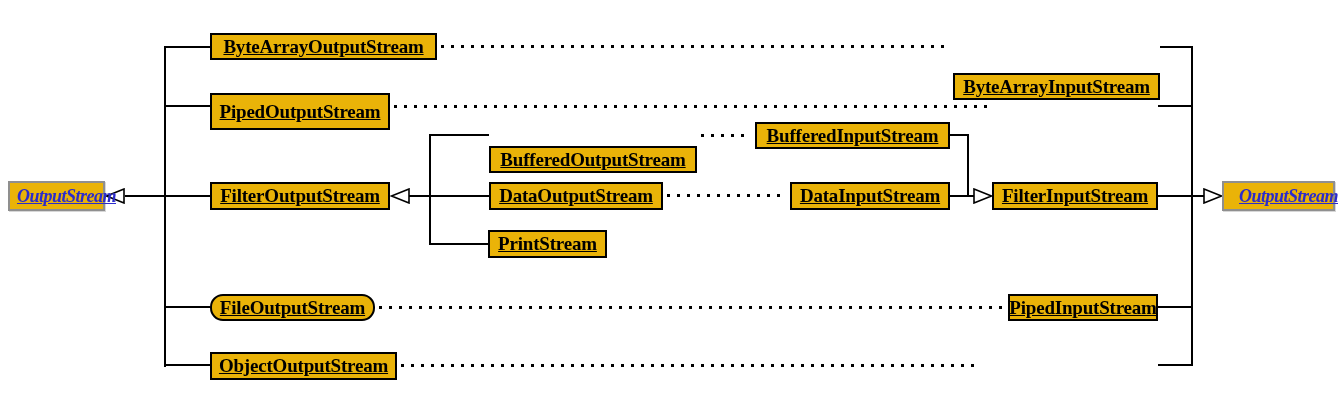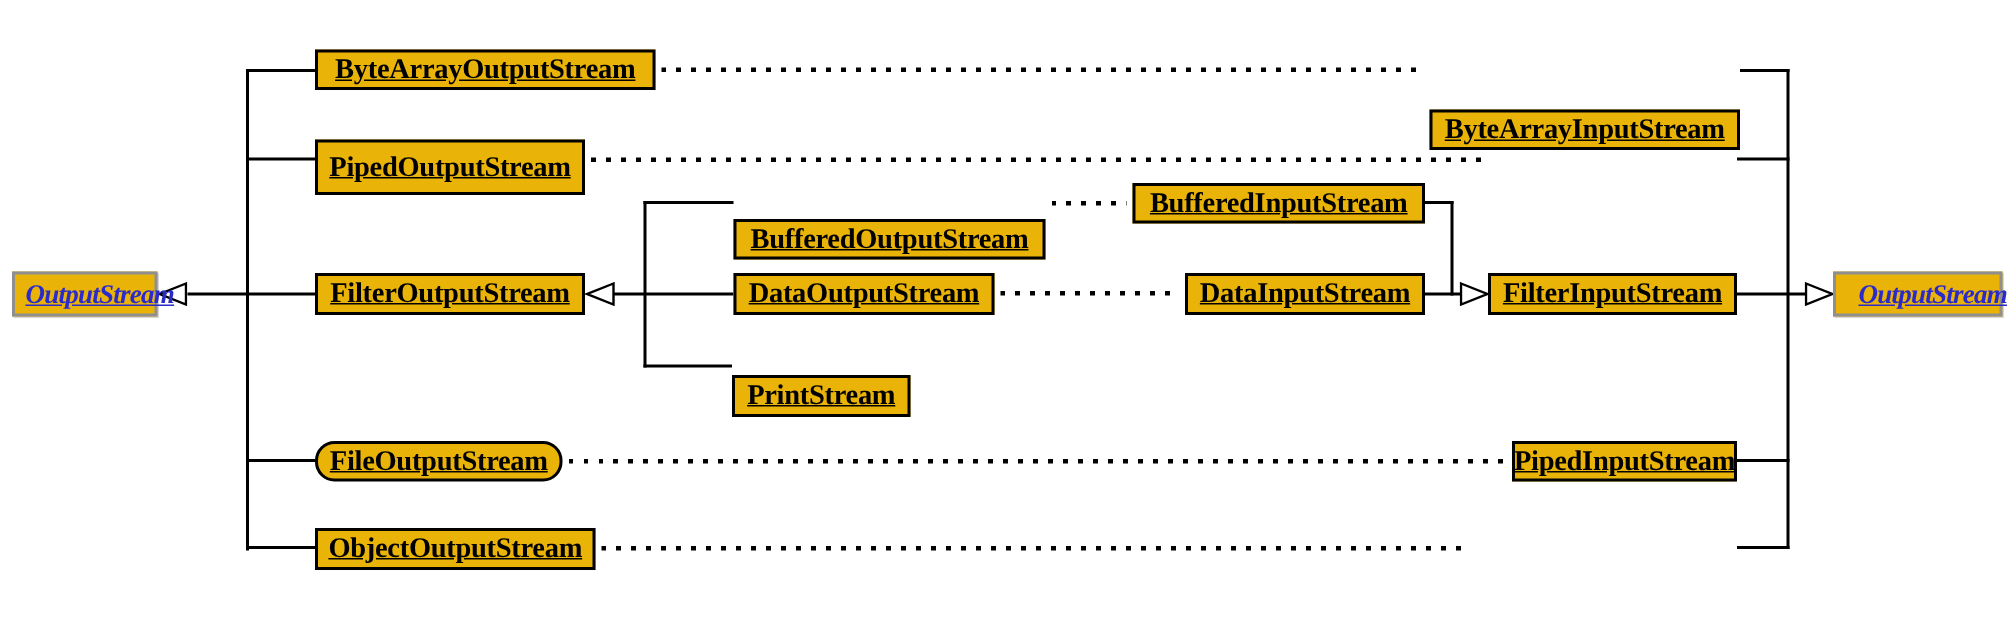--- a/index.html
+++ b/index.html
@@ -103,21 +103,21 @@
   <div class="node root" style="left:8px;top:181px;width:97px;height:30px;">OutputStream</div>
   <div class="node root" style="left:1222px;top:181px;width:113px;height:30px;">OutputStream</div>
 
   <div class="node cls" style="left:210px;top:33px;width:227px;height:27px;">ByteArrayOutputStream</div>
   <div class="node cls" style="left:210px;top:93px;width:180px;height:37px;">PipedOutputStream</div>
   <div class="node cls" style="left:210px;top:182px;width:180px;height:28px;">FilterOutputStream</div>
   <div class="node cls" style="left:210px;top:294px;width:165px;height:27px;border-radius:13px;">FileOutputStream</div>
   <div class="node cls" style="left:210px;top:352px;width:187px;height:28px;">ObjectOutputStream</div>
   <div class="node cls" style="left:489px;top:122px;width:208px;height:27px;margin-top:24px;">BufferedOutputStream</div>
   <div class="node cls" style="left:489px;top:182px;width:174px;height:28px;">DataOutputStream</div>
-  <div class="node cls" style="left:488px;top:230px;width:119px;height:28px;margin-top:20px;">PrintStream</div>
+  <div class="node cls" style="left:488px;top:230px;width:119px;height:28px;">PrintStream</div>
 
   <div class="node cls" style="left:755px;top:122px;width:195px;height:27px;">BufferedInputStream</div>
   <div class="node cls" style="left:790px;top:182px;width:160px;height:28px;">DataInputStream</div>
   <div class="node cls" style="left:992px;top:182px;width:166px;height:28px;">FilterInputStream</div>
   <div class="node cls" style="left:953px;top:33px;width:207px;height:27px;margin-top:40px;">ByteArrayInputStream</div>
   <div class="node cls" style="left:1008px;top:294px;width:150px;height:27px;">PipedInputStream</div>
 
 </div>
 
 </body></html>

